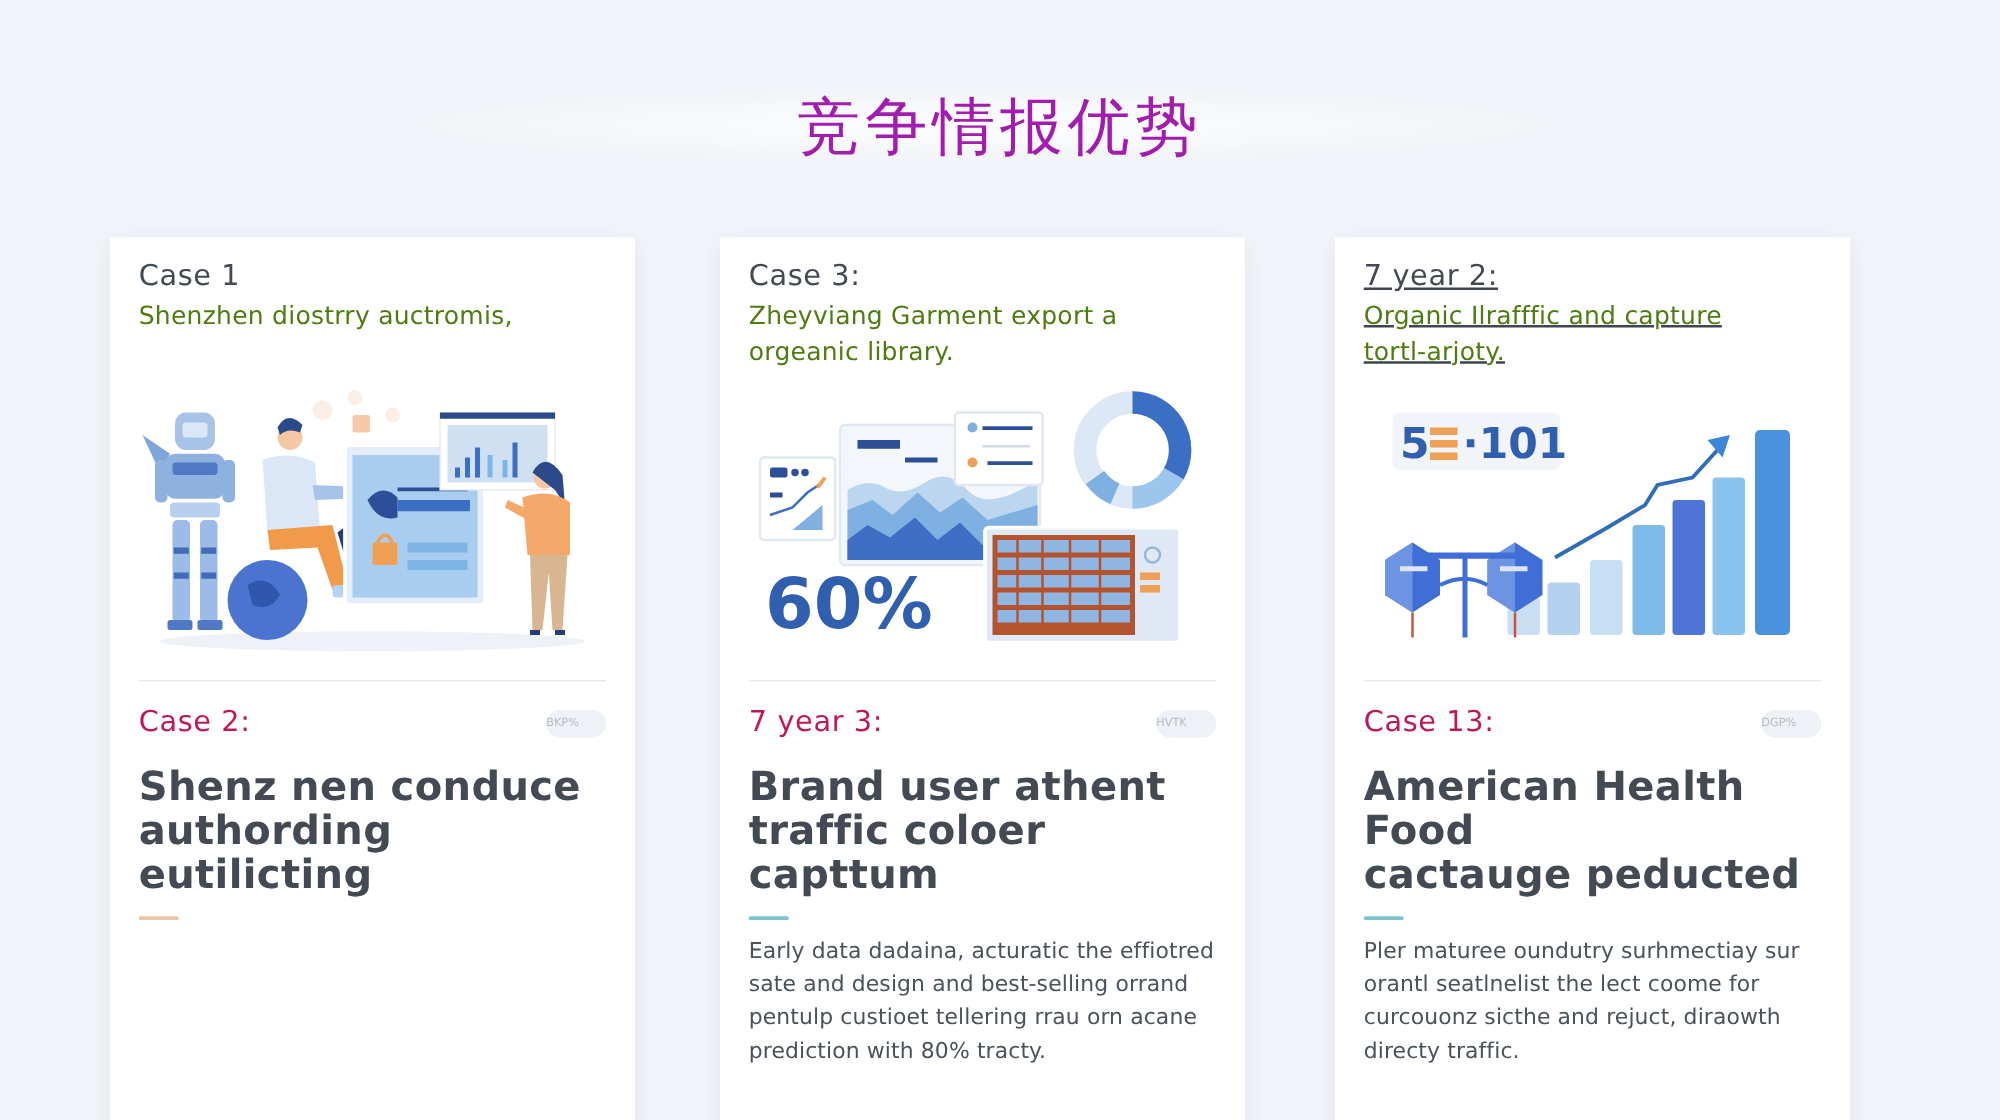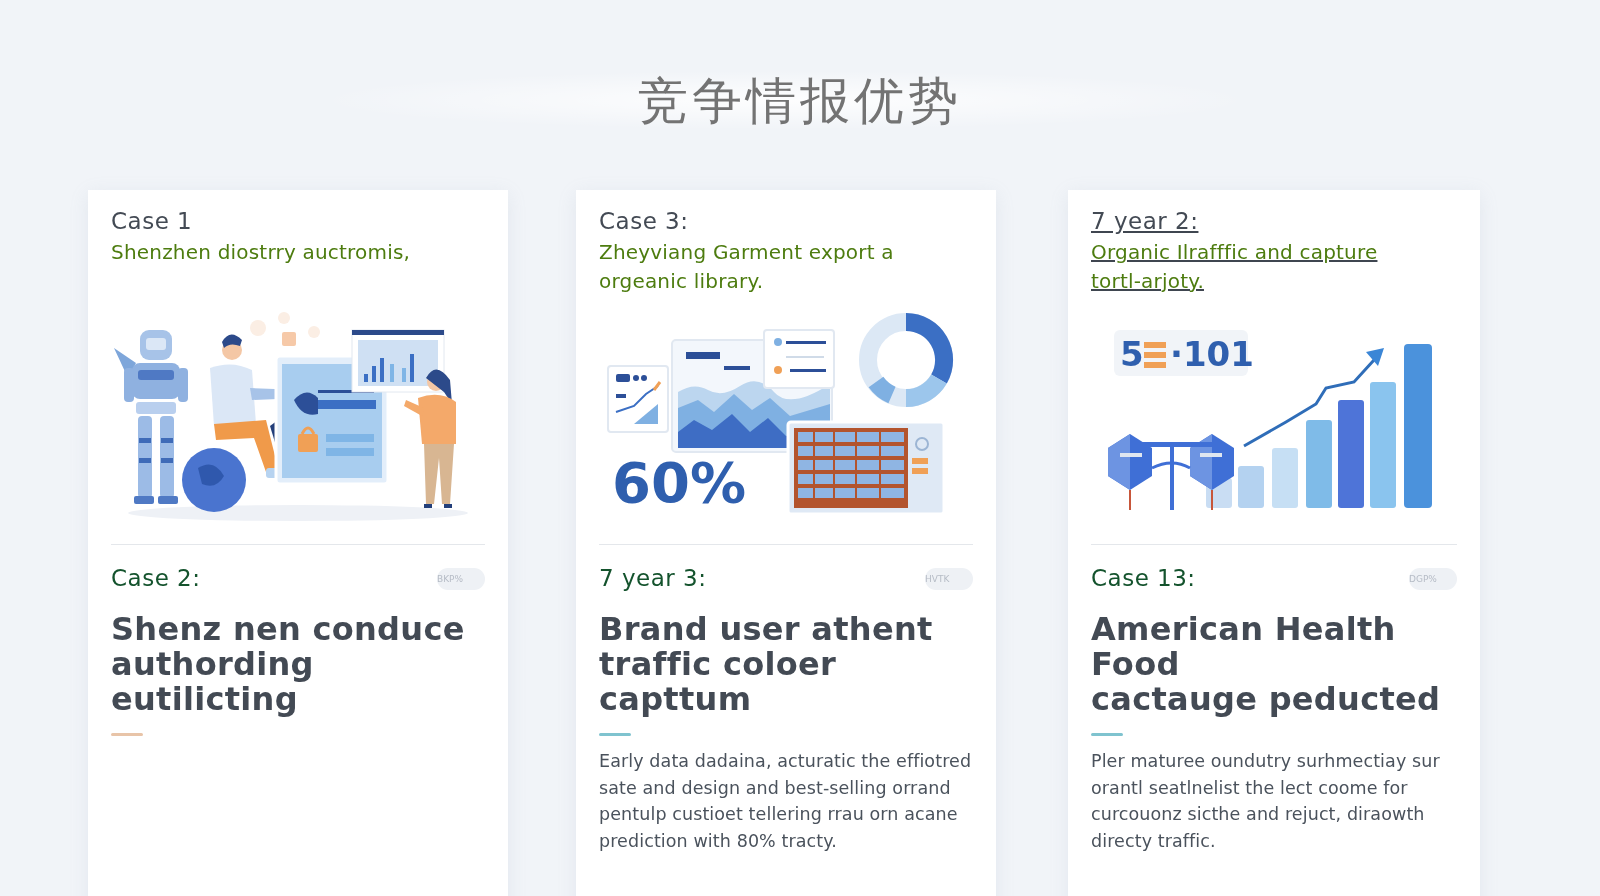--- a/index.html
+++ b/index.html
@@ -11,37 +11,37 @@
     position: relative;
   }
   .title-glow {
     position: absolute; left: 310px; top: 70px; width: 950px; height: 60px;
     background: radial-gradient(ellipse at center, rgba(255,255,255,0.9), rgba(255,255,255,0) 70%);
   }
   .page-title {
     position: absolute; left: 0; right: 0; top: 68px;
     text-align: center;
     font-size: 50px; font-weight: 400; letter-spacing: 4px;
-    color: #737373;
+    color: #a21caf;
   }
   .card {
     position: absolute; top: 190px; width: 420px; height: 729px;
     background: #ffffff;
     box-shadow: 0 4px 18px rgba(140,155,175,0.14);
     padding: 16px 23px 0 23px;
   }
   .card.c1 { left: 88px; }
   .card.c2 { left: 576px; }
   .card.c3 { left: 1068px; width: 412px; text-decoration: underline; }
   .case-label { font-size: 23px; font-weight: 500; color: #434a54; line-height: 30px; letter-spacing: 0.5px; }
   .case-sub { font-size: 20px; color: #4d7c0f; line-height: 29px; margin-top: 2px; letter-spacing: 0.2px; }
   .illus { position: absolute; left: 18px; top: 118px; width: 384px; height: 222px; }
   .divider { position: absolute; left: 23px; right: 23px; top: 354px; height: 1px; background: #e4e7eb; }
   .lower { position: absolute; left: 23px; right: 23px; top: 372px; }
-  .lower-label { font-size: 23px; font-weight: 500; color: #14532d; line-height: 32px; letter-spacing: 0.5px; }
+  .lower-label { font-size: 23px; font-weight: 500; color: #be185d; line-height: 32px; letter-spacing: 0.5px; }
   .lower-title { font-size: 32px; font-weight: 600; color: #434a54; line-height: 35px; margin-top: 18px; letter-spacing: 0.3px; }
   .accent-bar { width: 32px; height: 3px; margin-top: 16px; border-radius: 2px; }
   .desc { font-size: 17.5px; color: #4a525c; line-height: 26.5px; margin-top: 12px; letter-spacing: 0.1px; }
   .badge {
     position: absolute; right: 0; top: 6px; width: 48px; height: 22px; border-radius: 11px;
     background: #eef1f5; color: #b6bcc6; font-size: 9px; text-align: left; line-height: 22px;
   }
 </style>
 </head>
 <body>

